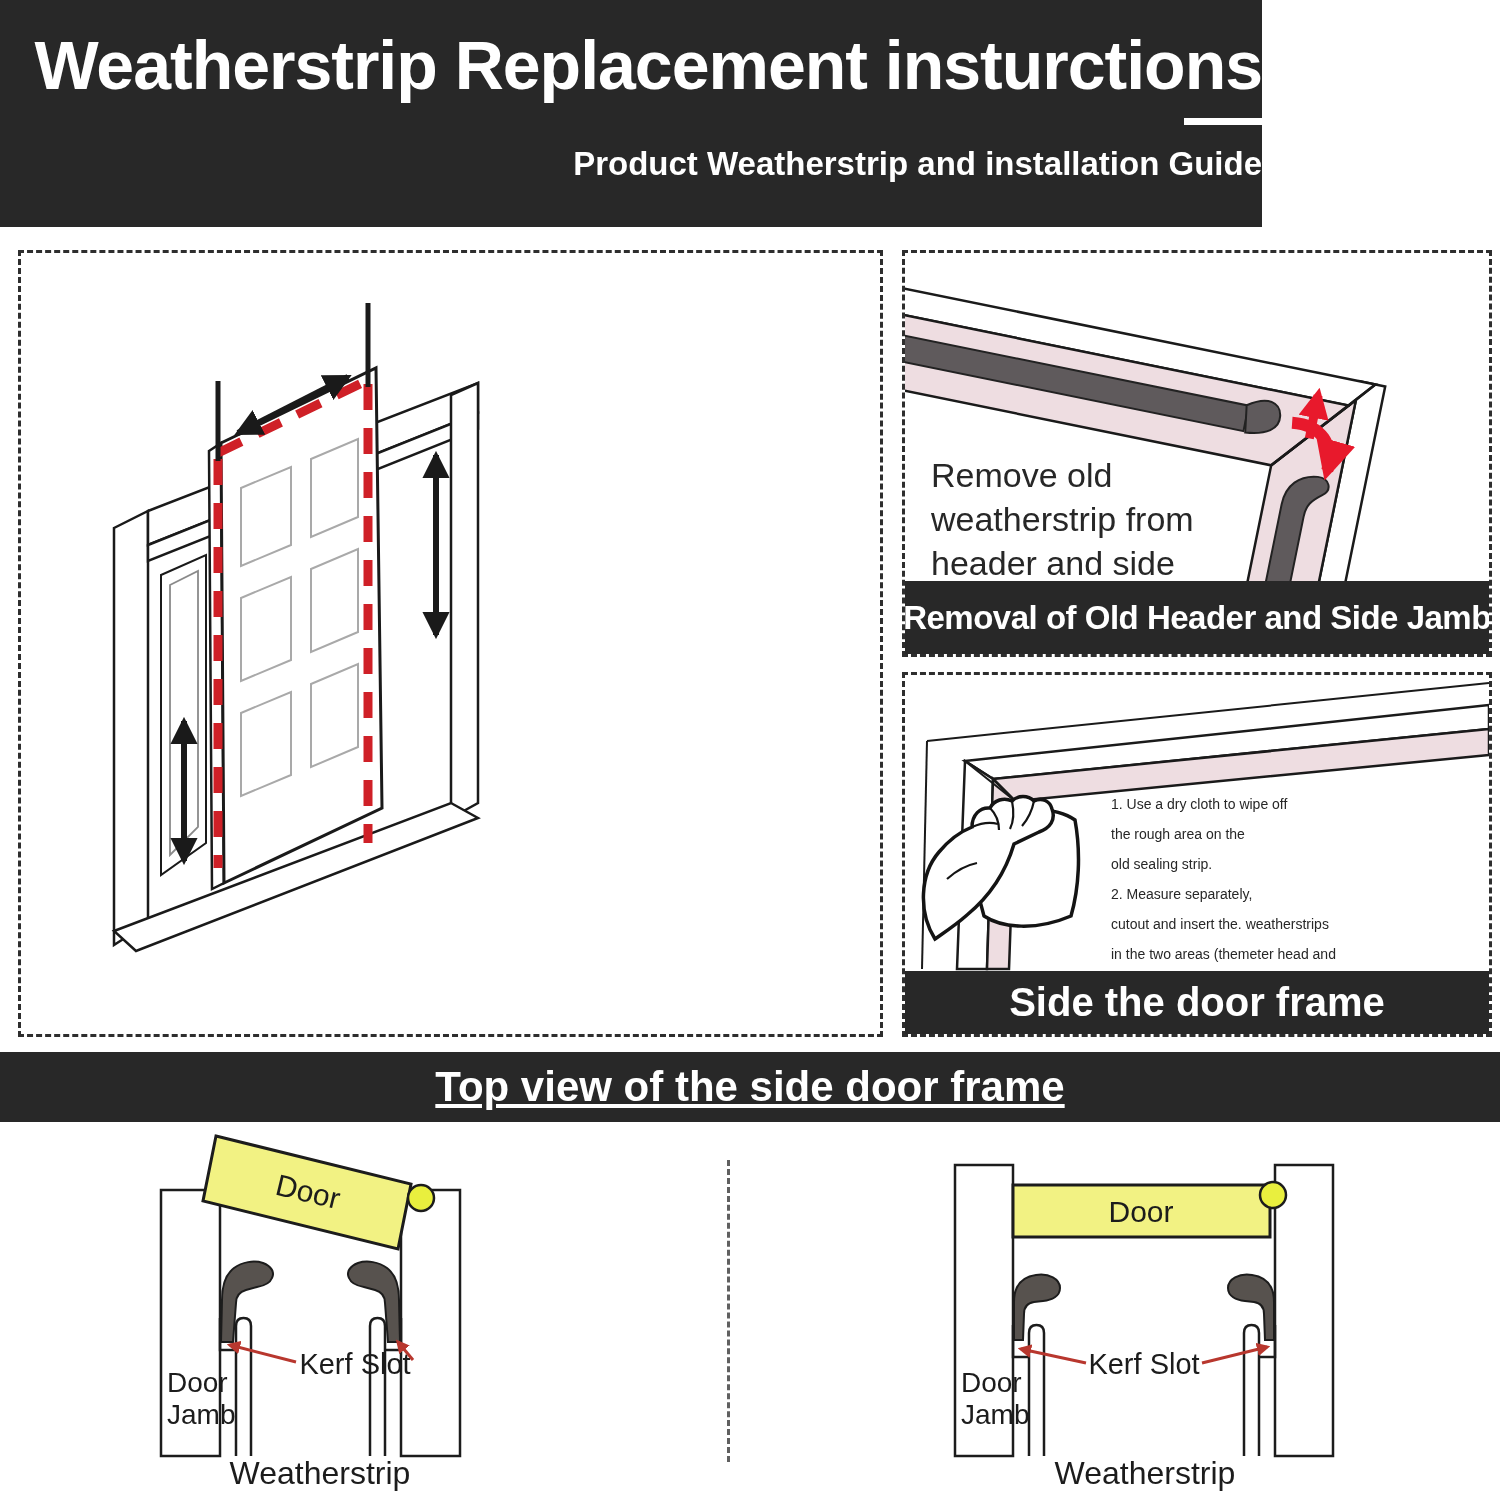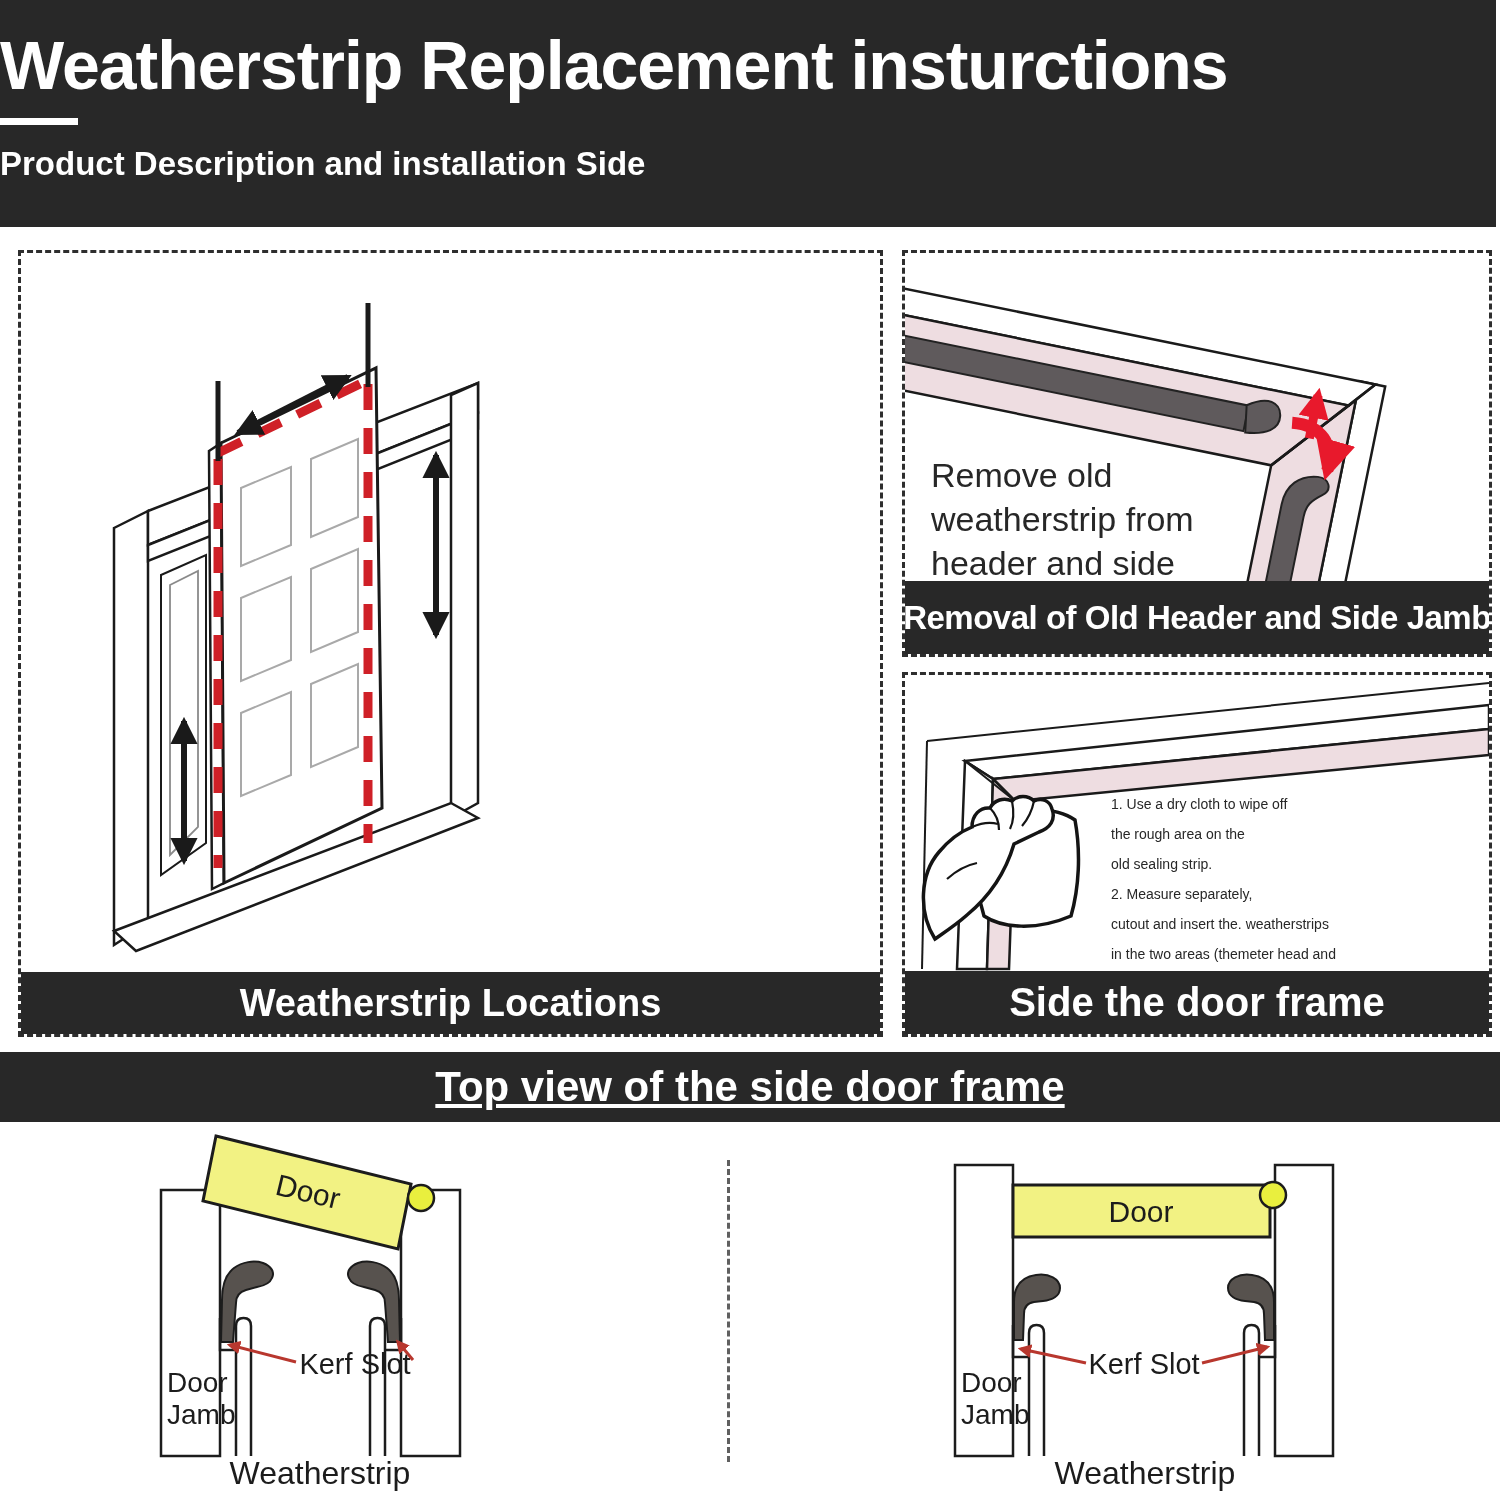--- a/index.html
+++ b/index.html
@@ -2,21 +2,21 @@
 <html><head>
 <meta charset="utf-8">
 <style>
   html,body{margin:0;padding:0}
   body{
     width:1500px;height:1494px;position:relative;background:#ffffff;
     font-family:"Liberation Sans",sans-serif;color:#2a2a2a;overflow:hidden;
   }
   .abs{position:absolute}
   
-  #banner{left:0;top:0;width:1496px;height:227px;background:#282828;text-align:left}
+  #banner{left:0;top:0;width:1262px;height:227px;background:#282828;text-align:right}
   #banner h1{
     margin:0;padding-top:26px;color:#fff;font-size:68px;font-weight:bold;
     letter-spacing:-1px;white-space:nowrap;
   }
   #title-divider{display:inline-block;width:78px;height:7px;background:#fff;margin-top:14px}
   #banner .subtitle{margin-top:16px;color:#fff;font-size:33px;font-weight:bold}
   
   .panel{border:3px dashed #2e2e2e;box-sizing:border-box;background:#fff;overflow:hidden}
   #panel-a{left:18px;top:250px;width:865px;height:787px}
   #panel-b{left:902px;top:250px;width:590px;height:407px}
@@ -44,21 +44,21 @@
   #caption-compressed{left:150px;top:333px;width:340px}
   #caption-uncompressed{left:945px;top:333px;width:400px}
   svg text{font-family:"Liberation Sans",sans-serif}
 </style>
 </head>
 <body>
 
 <header id="banner" class="abs">
   <h1>Weatherstrip Replacement insturctions</h1>
   <div><span id="title-divider"></span></div>
-  <div class="subtitle">Product Description and installation Side</div>
+  <div class="subtitle">Product Weatherstrip and installation Guide</div>
 </header>
 
 <section id="panel-a" class="panel abs">
   <svg style="position:absolute;left:85px;top:30px" width="440" height="690" viewBox="0 0 440 690">
     <defs>
       <marker id="ahB" viewBox="0 0 10 10" refX="8.5" refY="5" markerWidth="4.6" markerHeight="4.6" orient="auto-start-reverse">
         <path d="M0,0 L10,5 L0,10 z" fill="#1a1a1a"></path>
       </marker>
     </defs>
     <g stroke="#1a1a1a" stroke-width="2.5" fill="#ffffff">
@@ -92,23 +92,20 @@
     </g>
 
     <g stroke="#1a1a1a" fill="none">
       <path d="M112,98 V178" stroke-width="5"></path>
       <path d="M262,20 V104" stroke-width="5"></path>
       <path d="M132,150 L242,94" stroke-width="6" marker-start="url(#ahB)" marker-end="url(#ahB)"></path>
       <path d="M78,438 L78,578" stroke-width="6" marker-start="url(#ahB)" marker-end="url(#ahB)"></path>
       <path d="M330,172 L330,352" stroke-width="6" marker-start="url(#ahB)" marker-end="url(#ahB)"></path>
     </g>
   </svg>
-  <div class="caption-bar">
-    <span>Weatherstrip Locations</span>
-  </div>
 </section>
 
 <section id="panel-b" class="panel abs">
   <svg style="position:absolute;left:0;top:0" width="584" height="331" viewBox="0 0 584 331">
     <defs>
       <marker id="ahR" viewBox="0 0 10 10" refX="7.5" refY="5" markerWidth="3.4" markerHeight="3.4" orient="auto-start-reverse">
         <path d="M0,0 L10,5 L0,10 z" fill="#e8192c"></path>
       </marker>
     </defs>
     <g transform="translate(0,6) rotate(11.5 0 40)">

